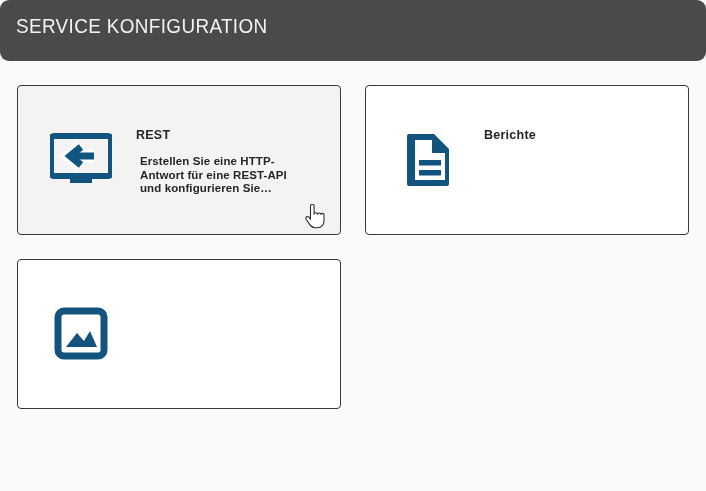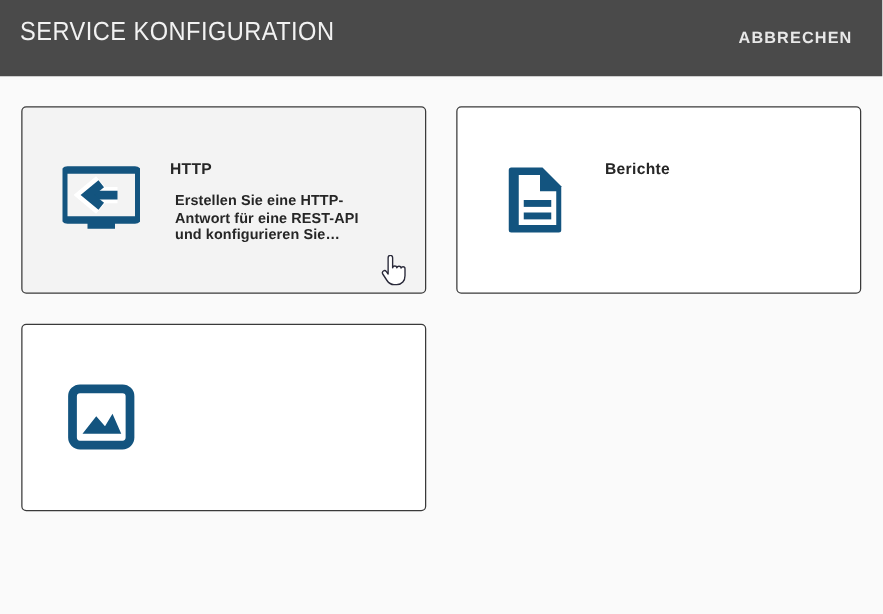--- a/index.html
+++ b/index.html
@@ -17,20 +17,21 @@
 
   
   #app-header {
     position: absolute;
     left: 0;
     top: 0;
     width: 706px;
     height: 61px;
     background: #4a4a4a;
     box-sizing: border-box;
+    border-radius: 9px;
   }
   #page-title {
     position: absolute;
     left: 16px;
     top: 14px;
     font-size: 21px;
     font-weight: 400;
     letter-spacing: 0.4px;
     color: #f2f2f2;
     font-family: "Liberation Sans Narrow", "Liberation Sans", sans-serif;
@@ -120,21 +121,20 @@
     width: 22px;
     height: 26px;
     pointer-events: none;
   }
 </style>
 </head>
 <body>
 
 <div id="app-header">
   <div id="page-title">SERVICE KONFIGURATION</div>
-  <button id="cancel-button">ABBRECHEN</button>
 </div>
 
 <div id="card-grid">
 
   <div class="service-card card-pos-0 is-hovered">
     <span class="card-icon">
       <svg viewBox="0 0 62 62" xmlns="http://www.w3.org/2000/svg">
 
         <path d="M4 8 h54 a3 3 0 0 1 3 3 v34 a3 3 0 0 1 -3 3 h-54 a3 3 0 0 1 -3 -3 v-34 a3 3 0 0 1 3 -3 z" fill="none" stroke="#13547f" stroke-width="6"></path>
 
@@ -142,21 +142,21 @@
 
         <g>
           <path d="M44 28 H23" stroke="#ffffff" stroke-width="13" stroke-linecap="butt"></path>
           <path d="M31 18 L19 28 L31 38" fill="none" stroke="#ffffff" stroke-width="13" stroke-linejoin="miter" stroke-linecap="butt"></path>
           <path d="M44 28 H23" stroke="#13547f" stroke-width="7" stroke-linecap="butt"></path>
           <path d="M31 19 L20 28 L31 37" fill="none" stroke="#13547f" stroke-width="7" stroke-linejoin="miter" stroke-linecap="butt"></path>
         </g>
       </svg>
     </span>
     <div class="card-text">
-      <div class="card-title">HTTP</div>
+      <div class="card-title">REST</div>
       <div class="card-desc">Erstellen Sie eine HTTP-
 Antwort für eine REST-API
 und konfigurieren Sie…</div>
     </div>
   </div>
 
   <div class="service-card card-pos-1">
     <span class="card-icon">
       <svg viewBox="0 0 62 62" xmlns="http://www.w3.org/2000/svg">
         <path d="M11 6 h25 l15 15 v35 a2 2 0 0 1 -2 2 h-38 a2 2 0 0 1 -2 -2 v-48 a2 2 0 0 1 2 -2 z" fill="#13547f"></path>

